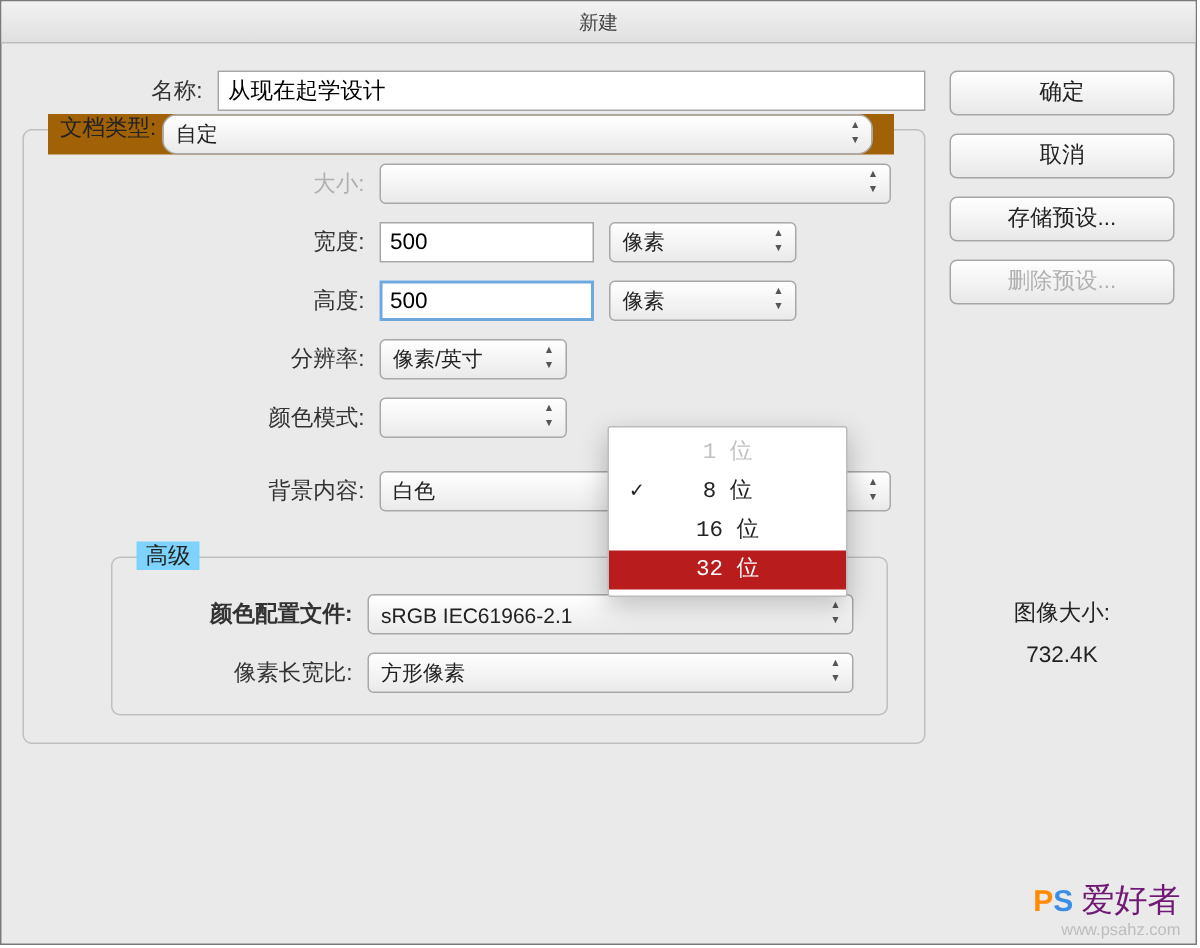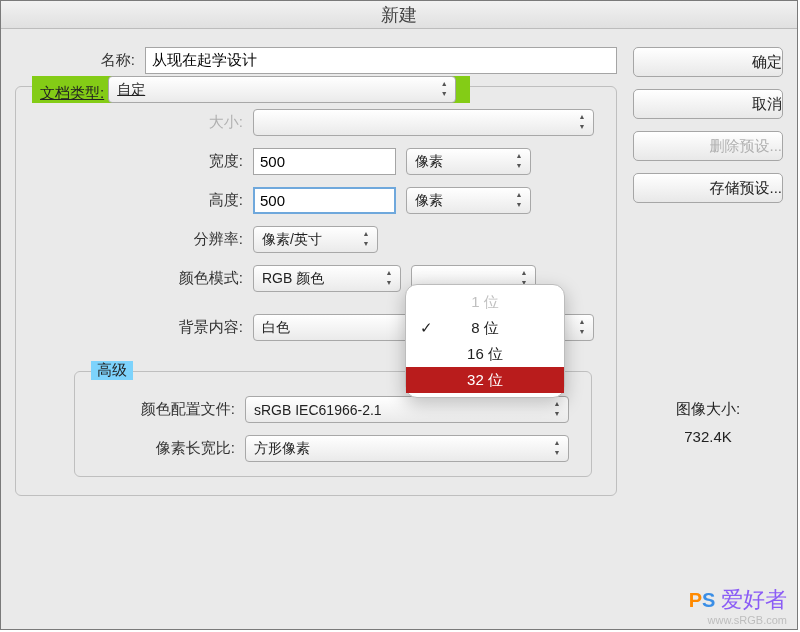--- a/index.html
+++ b/index.html
@@ -15,21 +15,21 @@
       border: 1px solid #7a7a7a;
       background: #eaeaea;
       position: relative;
     }
     .titlebar {
       height: 28px;
       line-height: 28px;
       text-align: center;
       background: linear-gradient(#f2f2f2, #e0e0e0);
       border-bottom: 1px solid #bcbcbc;
-      font-size: 18px;
+      font-size: 13px;
       color: #444;
     }
     .content {
       display: flex;
       padding: 18px 14px 12px 14px;
       gap: 16px;
     }
     .main {
       flex: 1;
     }
@@ -92,21 +92,21 @@
       color: #555;
     }
     .select .arrows::before { content: "▲"; display:block; font-size:7px; }
     .select .arrows::after { content: "▼"; display:block; font-size:7px; }
     .button {
       height: 30px;
       border: 1px solid #a6a6a6;
       border-radius: 5px;
       background: linear-gradient(#ffffff, #e8e8e8);
       font-size: 15px;
-      text-align: right;
+      text-align: center;
       line-height: 28px;
       cursor: pointer;
     }
     .button.disabled { color: #b0b0b0; }
     .fieldset {
       border: 1px solid #bfbfbf;
       border-radius: 6px;
       margin-top: 10px;
       padding: 30px 20px 18px 0;
       position: relative;
@@ -115,27 +115,26 @@
       border: 1px solid #bfbfbf;
       border-radius: 6px;
       margin-top: 6px;
       padding: 22px 16px 14px 14px;
       position: relative;
     }
     .legend {
       position: absolute;
       top: -11px;
       left: 16px;
-      background: #84cc16;
+      background: #a16207;
       padding: 0 8px;
       font-size: 15px;
       display: flex;
-      align-items: flex-end;
+      align-items: flex-start;
       gap: 4px;
-      text-decoration: underline;
     }
     .legend-label {
       position: absolute;
       top: -11px;
       left: 16px;
       background: #7dd3fc;
       padding: 0 6px;
       font-size: 15px;
     }
     .value-input { width: 143px; }
@@ -144,24 +143,25 @@
     .full-select { flex: 1; margin-right: 6px; }
     .doc-type-select { flex: 1; margin-right: 6px; }
     
     .dropdown {
       position: absolute;
       left: 404px;
       top: 283px;
       width: 160px;
       background: #fff;
       border: 1px solid #bcbcbc;
-      border-radius: 12px;
+      border-radius: 2px;
       box-shadow: 0 6px 18px rgba(0,0,0,0.25);
       padding: 4px 0;
       z-index: 10;
+      font-family: Liberation Mono, monospace;
     }
     .dropdown-item {
       height: 26px;
       line-height: 26px;
       text-align: center;
       font-size: 15px;
       position: relative;
     }
     .dropdown-item.disabled { color: #c0c0c0; }
     .dropdown-item.highlight { background: #b91c1c; color: #fff; }
@@ -178,41 +178,41 @@
     }
     .watermark {
       position: absolute;
       bottom: 4px;
       right: 10px;
       font-size: 20px;
       font-family: Arial, sans-serif;
     }
     .watermark .p { color: #ff8a00; font-weight: bold; }
     .watermark .s { color: #3a8ee6; font-weight: bold; }
-    .watermark .txt { color: #8b5cf6; font-size: 22px; }
+    .watermark .txt { color: #701a75; font-size: 22px; }
     .watermark .url { color: #bdbdbd; font-size: 11px; display: block; line-height: 10px; text-align: right; }
   </style>
 </head>
 <body>
 
 <div class="window">
   <div class="titlebar">新建</div>
 
   <div class="content">
     <div class="main">
 
       <div class="row">
         <div class="label-col">名称:</div>
         <input type="text" class="name-input" value="从现在起学设计" style="">
       </div>
 
       <div class="fieldset-outer" style="padding:22px 16px 14px 2px;">
         <div class="legend">
           <span>文档类型:</span>
-          <div class="select doc-type-select" style="width:348px;">
+          <div class="select doc-type-select" style="width:474px;border-radius:10px;">
             <span>自定</span>
             <span class="arrows"></span>
           </div>
         </div>
 
         <div class="row">
           <div class="label-col indent label-disabled">大小:</div>
           <div class="select disabled full-select">
             <span></span>
             <span class="arrows"></span>
@@ -240,42 +240,38 @@
         <div class="row">
           <div class="label-col indent">分辨率:</div>
           <div class="select unit-select">
             <span style="white-space:nowrap;overflow:hidden;">像素/英寸</span>
             <span class="arrows"></span>
           </div>
         </div>
 
         <div class="row">
           <div class="label-col indent">颜色模式:</div>
-          <div class="select color-mode-select">
-            <span>RGB 颜色</span>
-            <span class="arrows"></span>
-          </div>
           <div class="select unit-select">
             <span class="arrows"></span>
           </div>
         </div>
 
         <div class="row" style="margin-top:22px;">
           <div class="label-col indent">背景内容:</div>
           <div class="select full-select" style="width:280px;">
             <span>白色</span>
             <span class="arrows"></span>
           </div>
         </div>
 
         <div class="fieldset" style="margin:30px 8px 4px 56px; padding:24px 16px 14px 0;">
           <div class="legend-label">高级</div>
 
           <div class="row">
-            <div class="label-col" style="width:160px;">颜色配置文件:</div>
+            <div class="label-col" style="width:160px;font-weight:bold;">颜色配置文件:</div>
             <div class="select full-select">
               <span>sRGB IEC61966-2.1</span>
               <span class="arrows"></span>
             </div>
           </div>
 
           <div class="row" style="margin-bottom:0;">
             <div class="label-col" style="width:160px;">像素长宽比:</div>
             <div class="select full-select">
               <span>方形像素</span>
@@ -283,22 +279,22 @@
             </div>
           </div>
         </div>
 
       </div>
     </div>
 
     <div class="side">
       <div class="button">确定</div>
       <div class="button">取消</div>
+      <div class="button">存储预设...</div>
       <div class="button disabled">删除预设...</div>
-      <div class="button">存储预设...</div>
       <div class="image-size">
         <div>图像大小:</div>
         <div>732.4K</div>
       </div>
     </div>
   </div>
 
   <div class="dropdown">
     <div class="dropdown-item disabled">
       <span>1 位</span>
@@ -311,15 +307,15 @@
       <span>16 位</span>
     </div>
     <div class="dropdown-item highlight">
       <span>32 位</span>
     </div>
   </div>
 
   <div class="watermark">
     <span class="p">P</span><span class="s">S</span>
     <span class="txt">爱好者</span>
-    <span class="url">www.sRGB.com</span>
+    <span class="url">www.psahz.com</span>
   </div>
 </div>
 
 </body></html>

